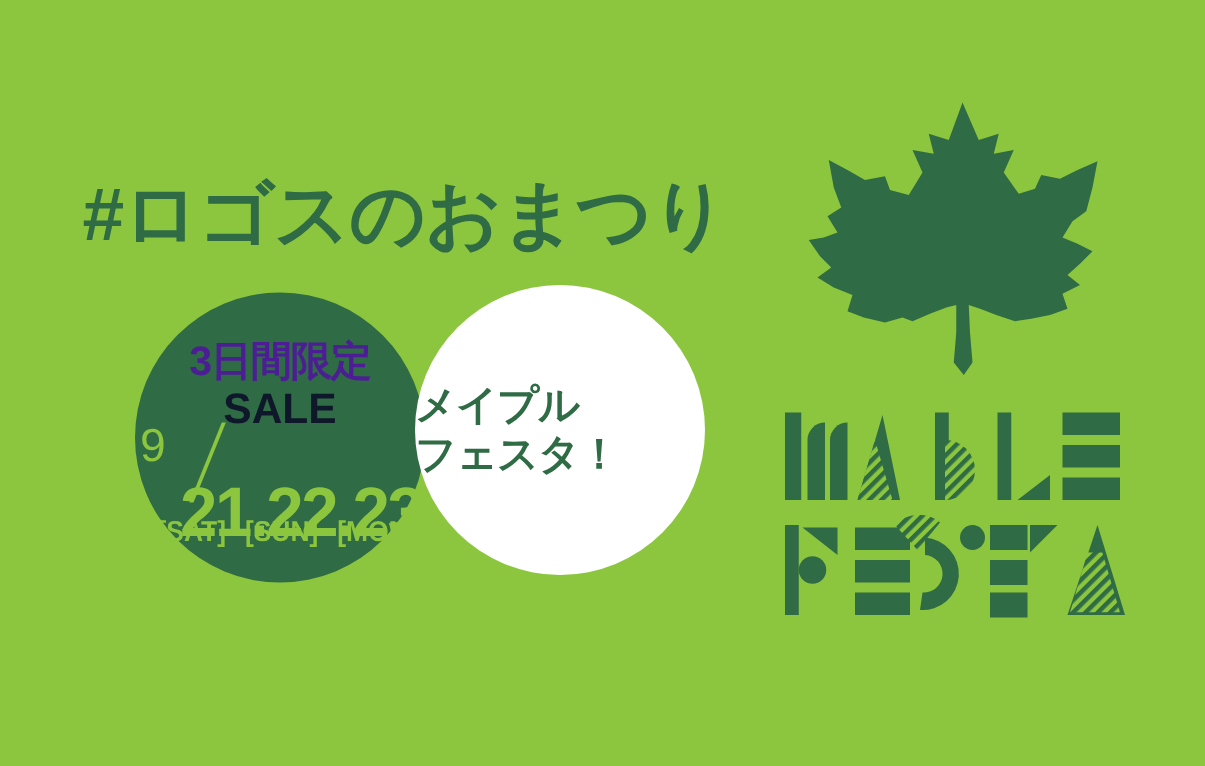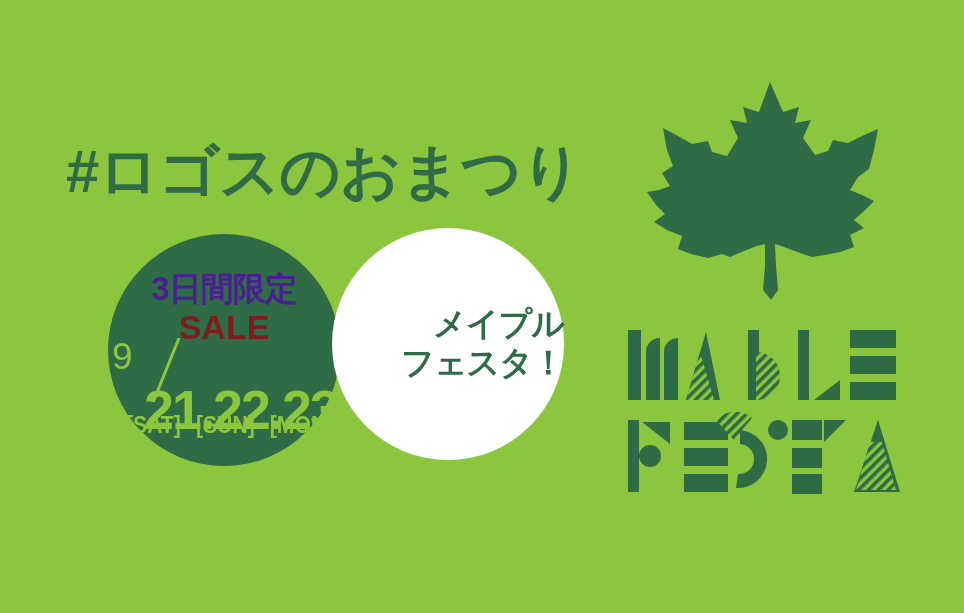--- a/index.html
+++ b/index.html
@@ -71,21 +71,21 @@
   }
 
   #sale-word {
     position: absolute;
     left: 0;
     top: 76px;
     width: 232px;
     text-align: center;
     font-size: 34px;
     font-weight: 700;
-    color: #7f1d1d;
+    color: #0f172a;
     line-height: 1;
     letter-spacing: 0px;
   }
 
   #sale-month {
     position: absolute;
     left: 4px;
     top: 104px;
     font-size: 37px;
     font-weight: 500;
@@ -157,21 +157,21 @@
 
   #announce-content {
     position: absolute;
     left: 332px;
     top: 228px;
     width: 232px;
     height: 232px;
     z-index: 5;
     display: flex;
     flex-direction: column;
-    align-items: flex-end;
+    align-items: flex-start;
     justify-content: center;
   }
 
   .announce-line {
     color: #2f6b45;
     font-weight: 700;
     font-size: 33px;
     line-height: 1.18;
     letter-spacing: -1px;
     white-space: nowrap;

